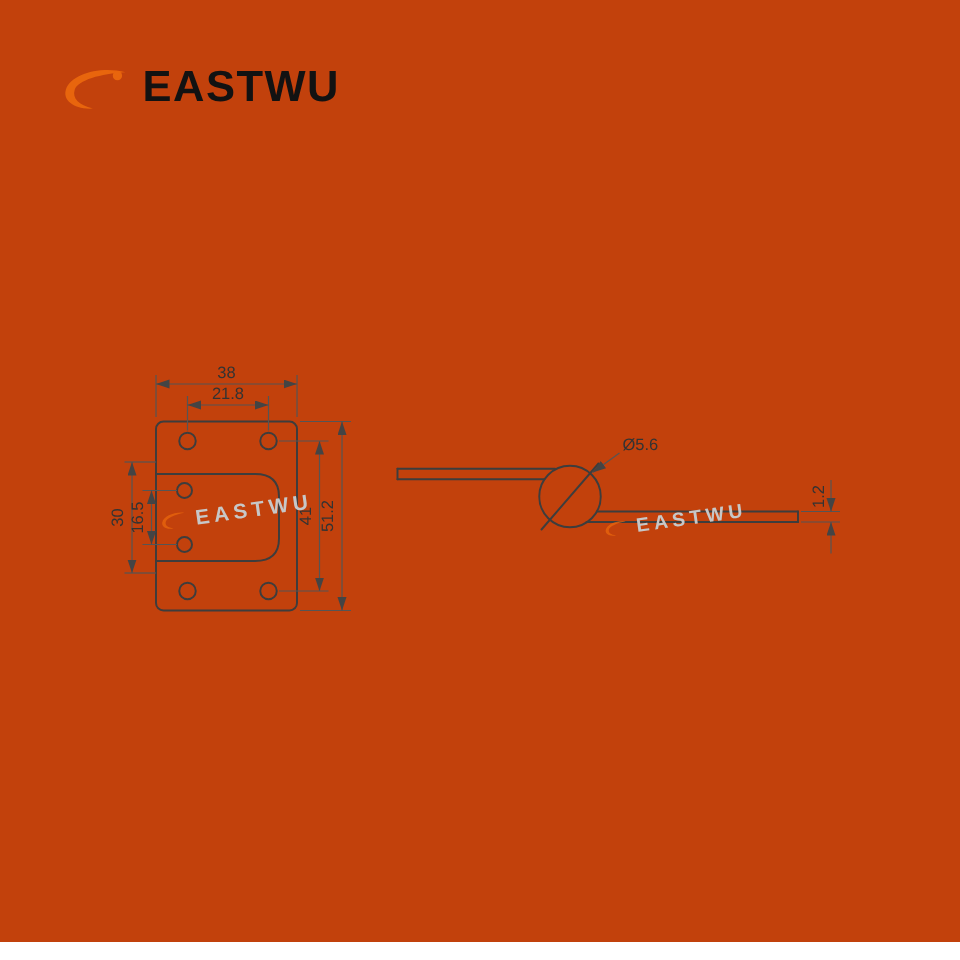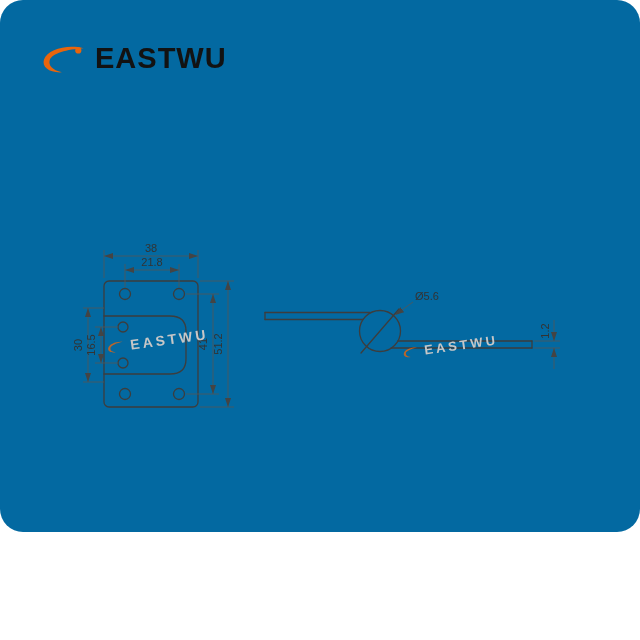--- a/index.html
+++ b/index.html
@@ -1,18 +1,18 @@
 <!DOCTYPE html>
 <html><head>
 <meta charset="utf-8">
 <style>
   html,body { margin:0; padding:0; background:#ffffff; }
   .canvas {
-    position:relative; width:640px; height:532px; background:#0369a1;
-    overflow:hidden; font-family:"Liberation Sans", sans-serif;border-radius:23px;
+    position:relative; width:640px; height:628px; background:#c2410c;
+    overflow:hidden; font-family:"Liberation Sans", sans-serif;
   }
   .logo { position:absolute; left:40px; top:42px; display:flex; align-items:center; gap:9px; }
   .logo-text {
     font-size:29px; font-weight:bold; color:#121212; letter-spacing:1px;
     font-family:"Liberation Sans", sans-serif;
   }
   .drawing { position:absolute; left:0; top:0; width:640px; height:640px; }
   .drawing text {
     font-family:"Liberation Sans", sans-serif; font-size:11px; fill:#333333; stroke:none;
   }

